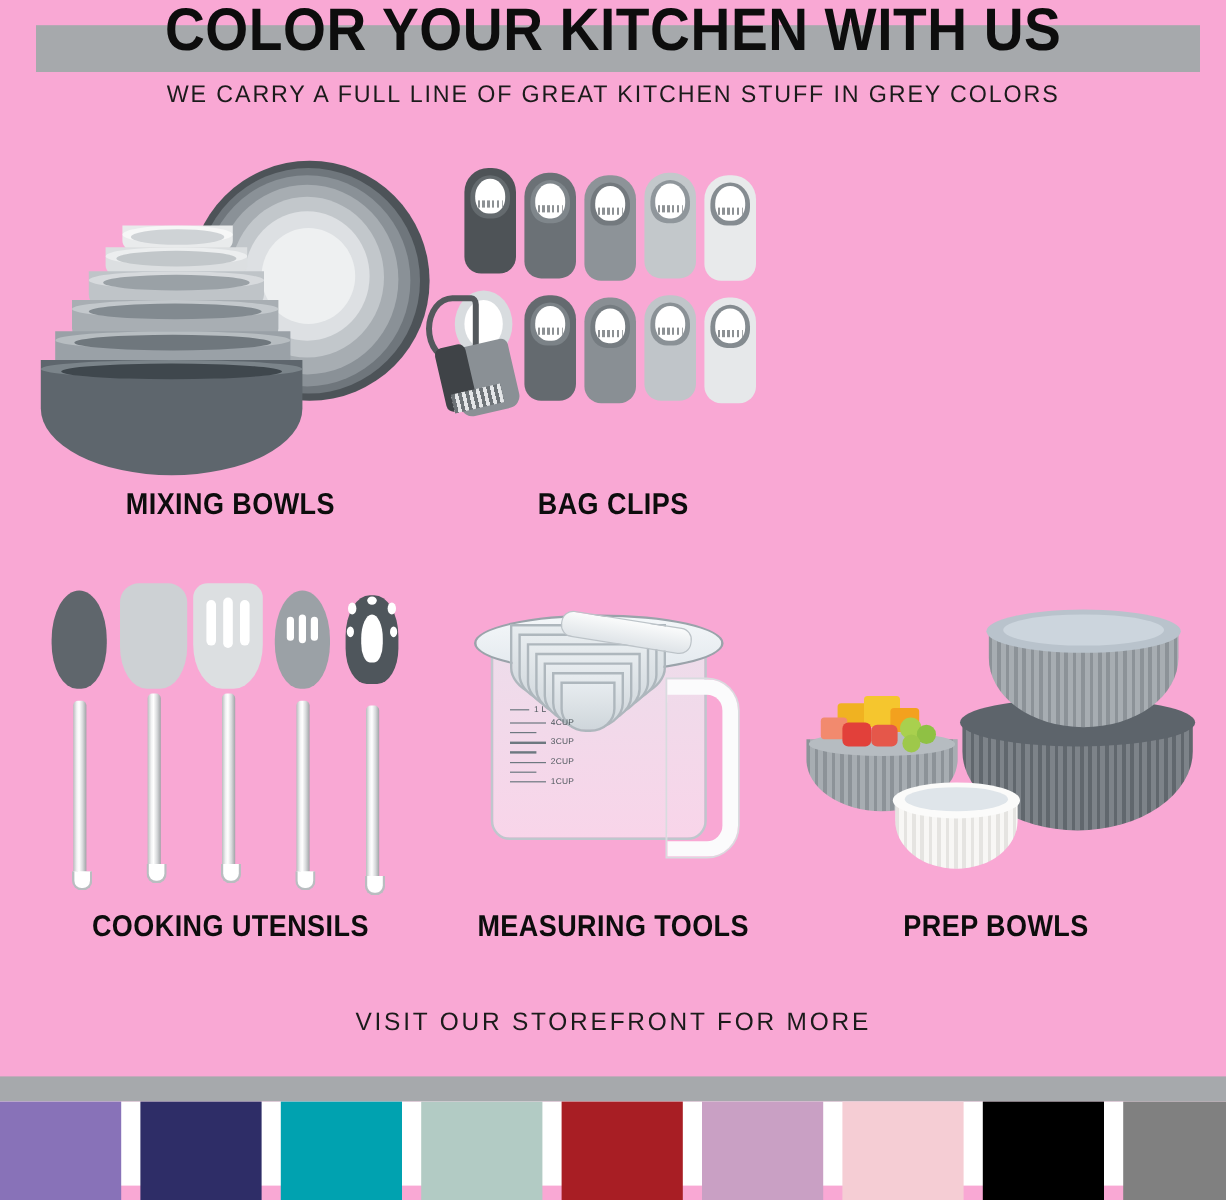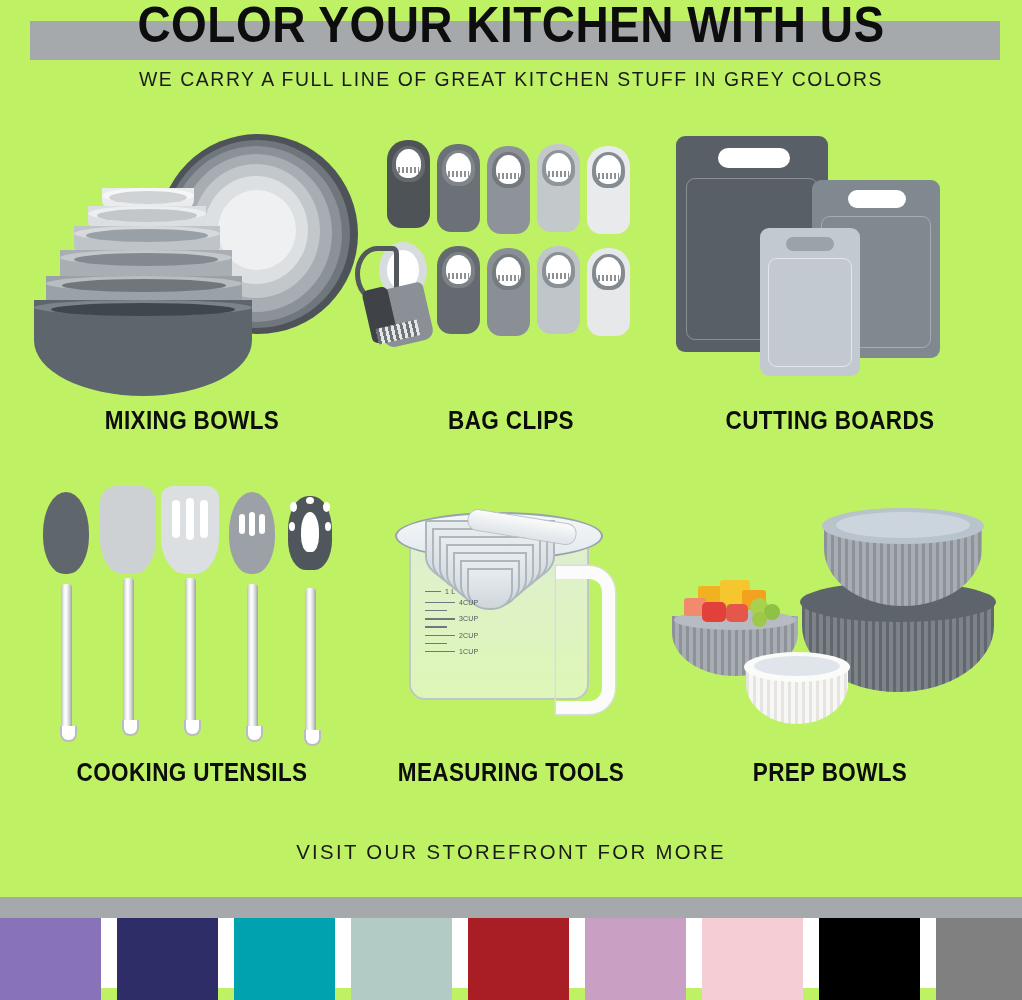--- a/index.html
+++ b/index.html
@@ -1,21 +1,21 @@
 <!DOCTYPE html>
 <html><head>
 <meta charset="utf-8">
 <style>
   html,body{margin:0;padding:0;}
   body{
     width:1022px;height:1000px;background:#ffffff;
     font-family:"Liberation Sans", sans-serif;
     overflow:hidden;position:relative;
   }
-  .sheet{position:absolute;inset:0;background:#bef264;}
+  .sheet{position:absolute;inset:0;background:#f9a8d4;}
 
   
   .header{position:absolute;left:0;top:0;width:1022px;height:110px;}
   .title-band{position:absolute;left:30px;top:21px;width:970px;height:39px;background:#a6a9ac;}
   .title{
     position:absolute;left:0;top:-3px;width:1022px;text-align:center;
     font-size:50px;font-weight:bold;color:#0d0d0d;letter-spacing:0.5px;
     font-family:"Liberation Sans", sans-serif;
     transform:scaleX(0.92);transform-origin:center top;
     white-space:nowrap;line-height:56px;
@@ -252,40 +252,20 @@
           <div class="inner" style="background:#6f777d;"></div>
         </div>
         <div class="bowl o" style="left:12px;top:182px;width:218px;height:96px;background:#5e666d;">
           <div class="rim" style="background:#7b848a;"></div>
           <div class="inner" style="background:#3f474d;"></div>
         </div>
       </div>
       <div class="cap">MIXING BOWLS</div>
     </div>
 
-    <div class="cell c2">
-      <div class="art">
-
-        <div class="board" style="left:16px;top:18px;width:152px;height:216px;background:#585f66;">
-          <div class="groove" style="left:10px;top:42px;right:10px;bottom:12px;"></div>
-          <div class="handle" style="left:42px;top:12px;width:72px;height:20px;"></div>
-        </div>
-
-        <div class="board" style="left:152px;top:62px;width:128px;height:178px;background:#808890;">
-          <div class="groove" style="left:9px;top:36px;right:9px;bottom:10px;"></div>
-          <div class="handle" style="left:36px;top:10px;width:58px;height:18px;"></div>
-        </div>
-
-        <div class="board" style="left:100px;top:110px;width:100px;height:148px;background:#c2c9d0;">
-          <div class="groove" style="left:8px;top:30px;right:8px;bottom:9px;border-color:rgba(255,255,255,0.55);"></div>
-          <div class="handle" style="left:26px;top:9px;width:48px;height:14px;background:#9aa2aa;"></div>
-        </div>
-      </div>
-      <div class="cap">CUTTING BOARDS</div>
-    </div>
 
     <div class="cell c3">
       <div class="art">
 
         <div class="ut o" style="left:14px;top:22px;">
           <div class="head" style="width:46px;height:82px;border-radius:50% 50% 46% 46%;background:#5f666c;"></div>
           <div class="stick"></div>
             <div class="loop"></div>
         </div>
 

